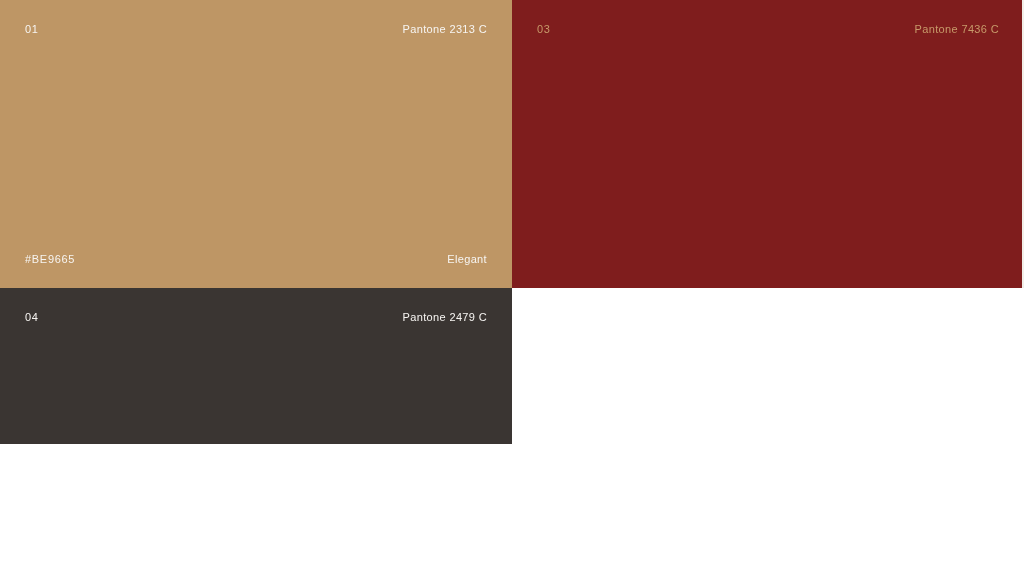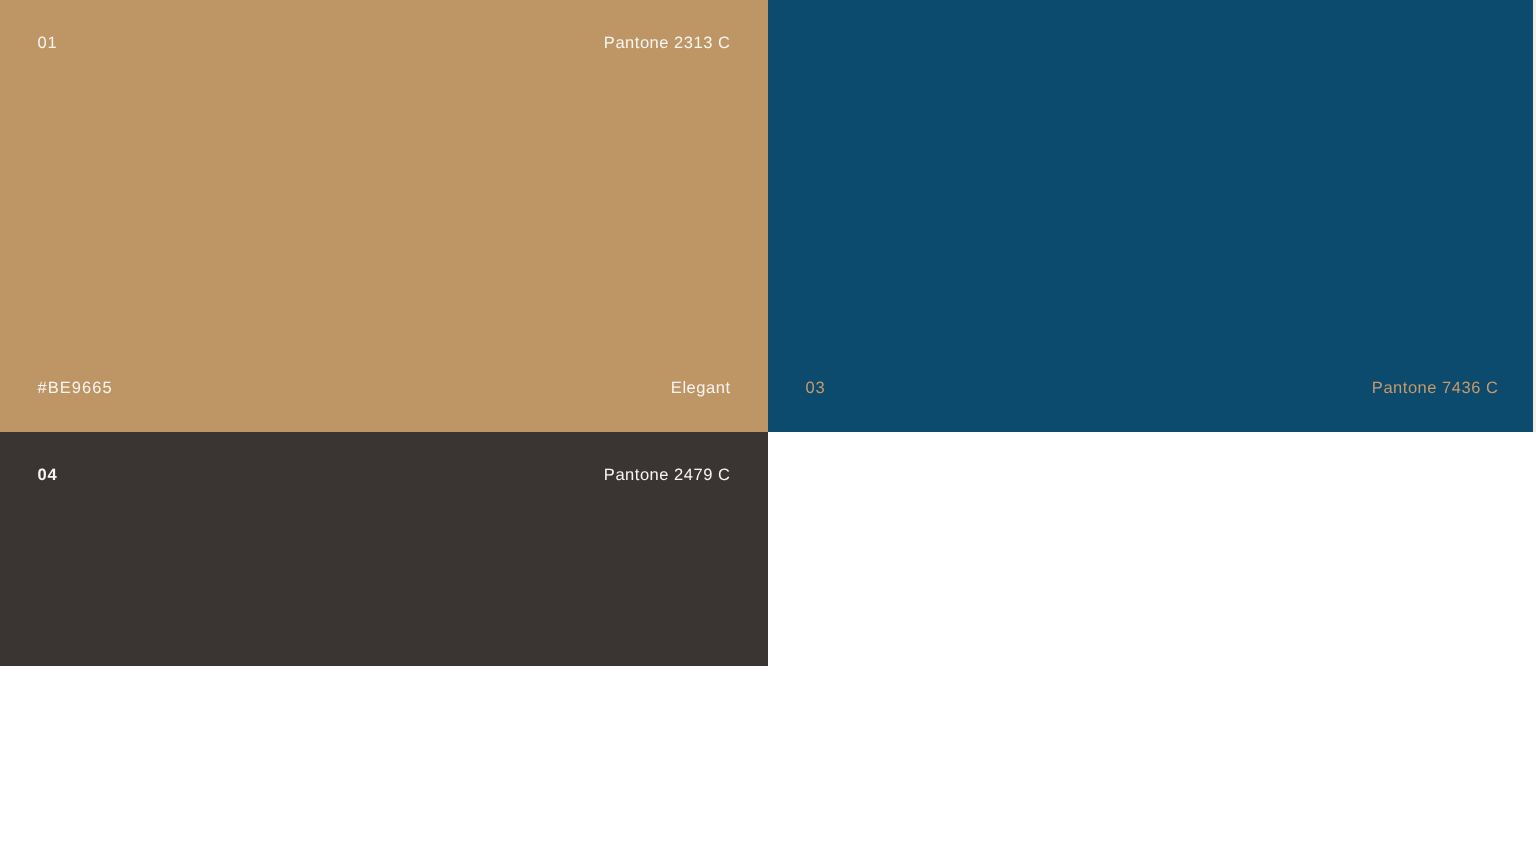--- a/index.html
+++ b/index.html
@@ -92,27 +92,27 @@
       <span class="swatch-index" style="color: rgb(247, 245, 242);">01</span>
       <span class="swatch-pantone" style="color: rgb(247, 245, 242);">Pantone 2313 C</span>
     </div>
     <div class="swatch-row">
       <span class="swatch-hex" style="color: rgb(247, 245, 242);">#BE9665</span>
       <span class="swatch-mood" style="color: rgb(247, 245, 242);">Elegant</span>
     </div>
   </div>
 
 
-  <div class="swatch on-light has-edge" style="background: #0c4a6e; justify-content: flex-end;">
+  <div class="swatch on-light has-edge" style="background: #7f1d1d;">
     <div class="swatch-row">
       <span class="swatch-index" style="color: rgb(199, 154, 106);">03</span>
-      <span class="swatch-pantone" style="color: rgb(199, 154, 106); margin-top: 27px;">Pantone 7436 C</span>
+      <span class="swatch-pantone" style="color: rgb(199, 154, 106);">Pantone 7436 C</span>
     </div>
   </div>
 
   <div class="swatch on-dark" style="background: rgb(58, 53, 50);">
     <div class="swatch-row">
-      <span class="swatch-index" style="color: rgb(247, 245, 242); font-weight: bold;">04</span>
+      <span class="swatch-index" style="color: rgb(247, 245, 242);">04</span>
       <span class="swatch-pantone" style="color: rgb(247, 245, 242);">Pantone 2479 C</span>
     </div>
   </div>
 
 </div>
 
 </body></html>

